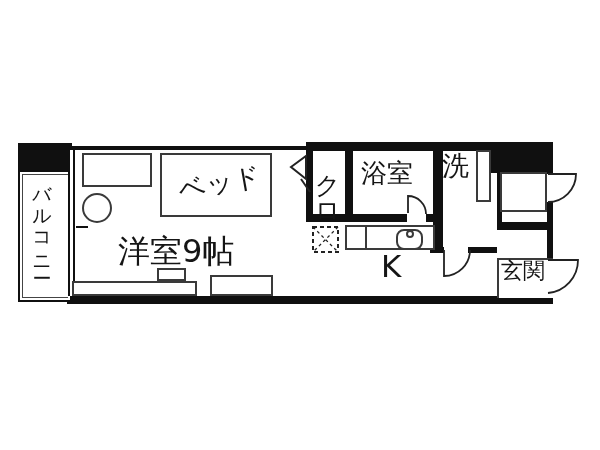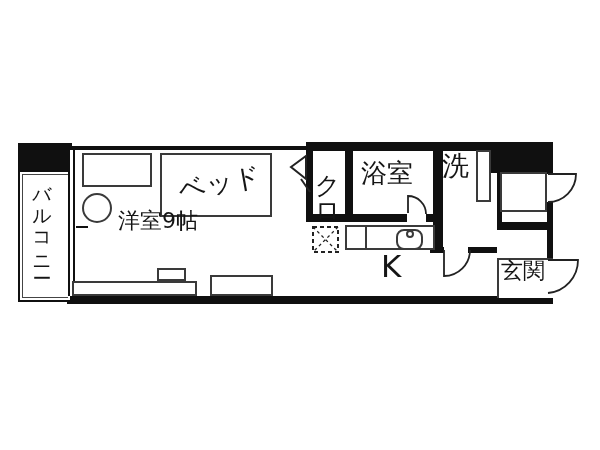--- a/index.html
+++ b/index.html
@@ -71,21 +71,21 @@
     <path d="M 408 213 L 408 196 A 18 18 0 0 1 426 214" fill="none" stroke="#222" stroke-width="1.8"></path>
 
     <path d="M 444 250 L 444 276 A 26 26 0 0 0 470 250" fill="none" stroke="#222" stroke-width="1.8"></path>
 
     <path d="M 548 174 L 576 174 A 28 28 0 0 1 548 202" fill="none" stroke="#222" stroke-width="1.8"></path>
 
     <path d="M 548 260 L 578 260 A 33 33 0 0 1 548 293" fill="none" stroke="#222" stroke-width="1.8"></path>
   </svg>
 
   <div class="lbl vtext" style="left:33px;top:173px;height:126px;font-size:19px;letter-spacing:2px;">バルコニー</div>
-  <div class="lbl" style="left:118px;top:210px;font-size:22px;">洋室9帖</div>
+  <div class="lbl" style="left:118px;top:235px;font-size:32px;">洋室9帖</div>
   <div class="lbl" style="left:178px;top:169px;font-size:27px;transform:rotate(-10deg);">ベッド</div>
   <div class="lbl vtext" style="left:315px;top:157px;font-size:25px;letter-spacing:2px;">クロ</div>
   <div class="lbl" style="left:361px;top:160px;font-size:26px;">浴室</div>
   <div class="lbl" style="left:442px;top:152px;font-size:27px;">洗</div>
   <div class="lbl" style="left:381px;top:251px;font-size:31px;">K</div>
   <div class="lbl" style="left:501px;top:260px;font-size:22px;">玄関</div>
 
 </div>
 
 </body></html>

